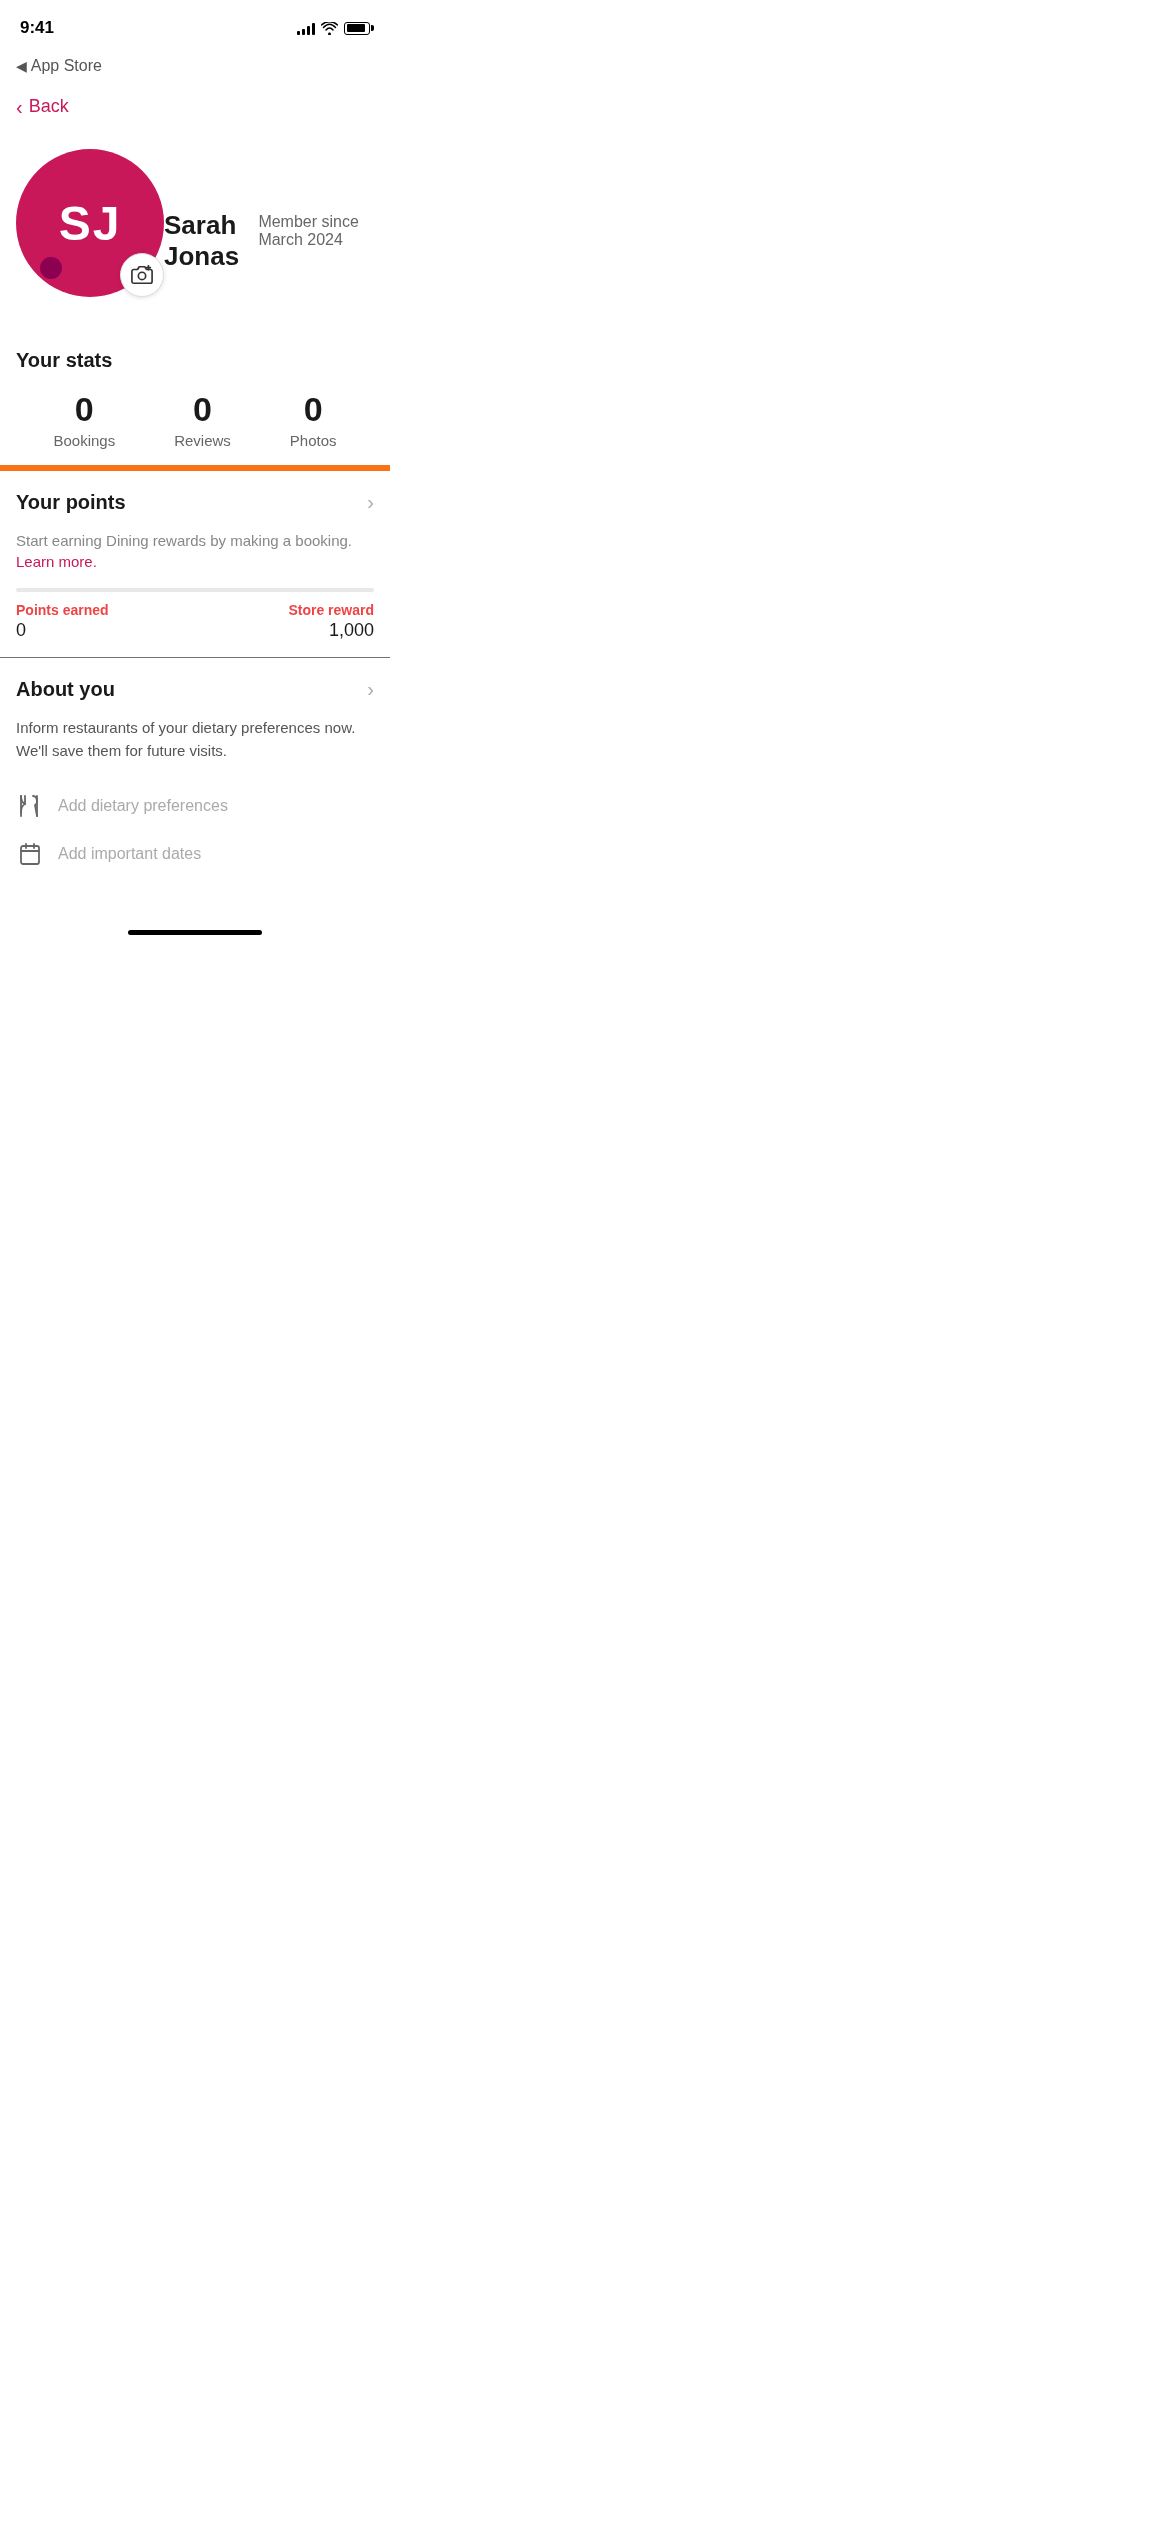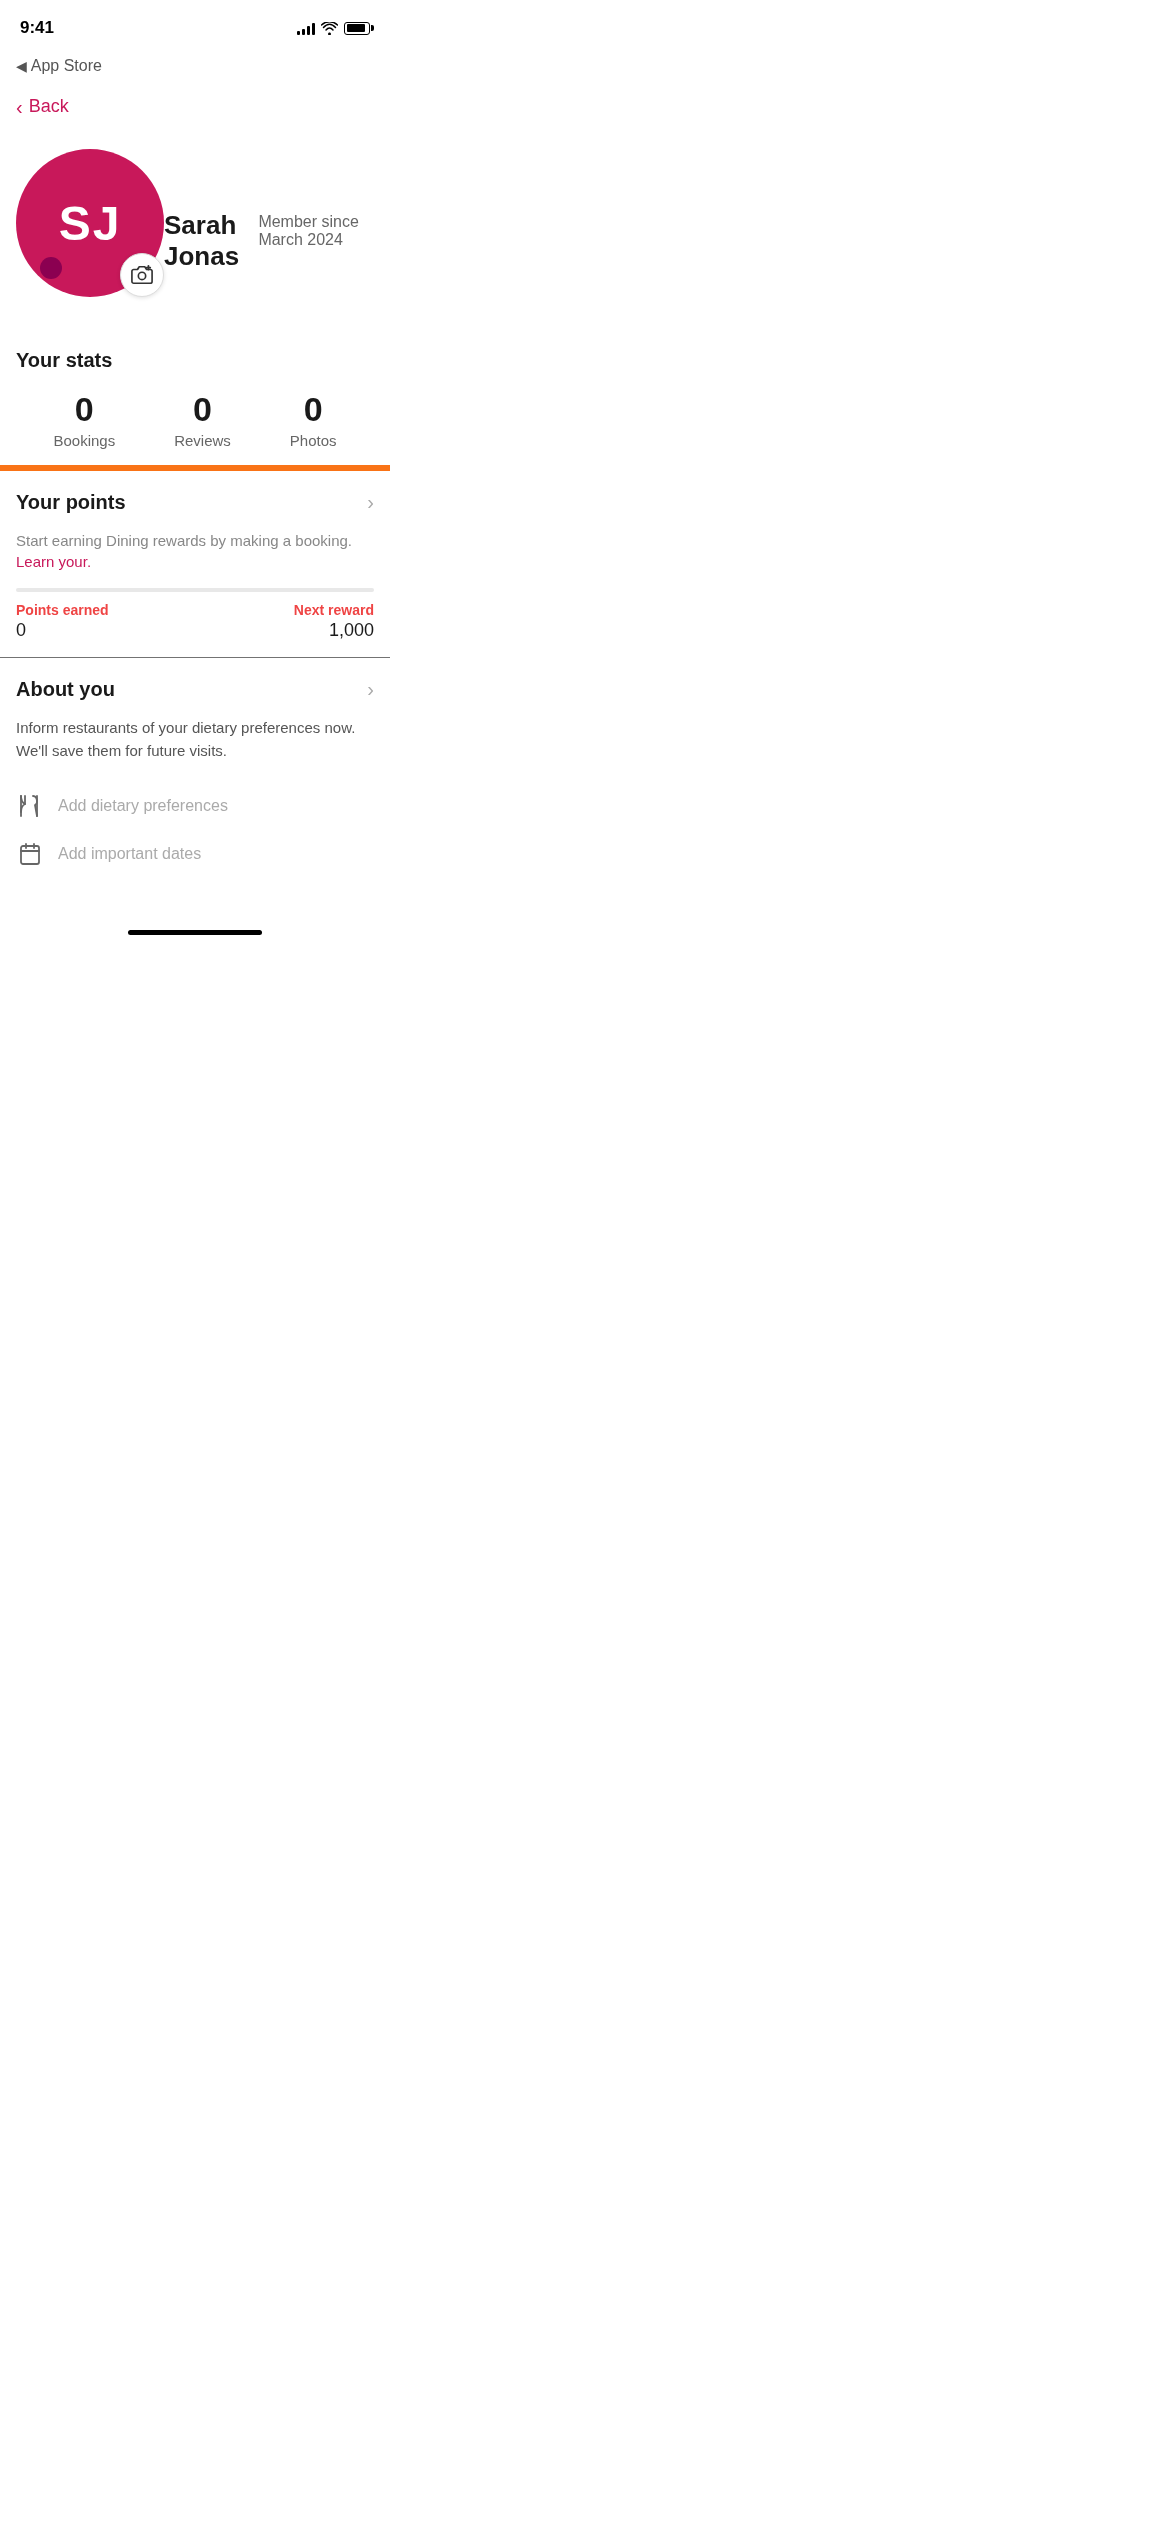--- a/index.html
+++ b/index.html
@@ -453,32 +453,32 @@
   </div>
 </div>
 
 <div class="points-section">
   <div class="section-header">
     <h2 class="section-title" style="margin-bottom:0;">Your points</h2>
     <span class="chevron-right">›</span>
   </div>
   <p class="points-description">
     <span>Start earning Dining rewards by making a booking.</span><br>
-    <span class="learn-more">Learn your.</span>
+    <span class="learn-more">Learn more.</span>
   </p>
   <div class="progress-bar-container">
     <div class="progress-bar-fill"></div>
   </div>
   <div class="points-row">
     <div class="points-left">
       <span class="points-meta-label">Points earned</span>
       <span class="points-meta-value">0</span>
     </div>
     <div class="points-right">
-      <span class="points-meta-label">Next reward</span>
+      <span class="points-meta-label">Store reward</span>
       <span class="points-meta-value-right">1,000</span>
     </div>
   </div>
 </div>
 
 <div class="about-section">
   <div class="section-header">
     <h2 class="section-title" style="margin-bottom:0;">About you</h2>
     <span class="chevron-right">›</span>
   </div>

